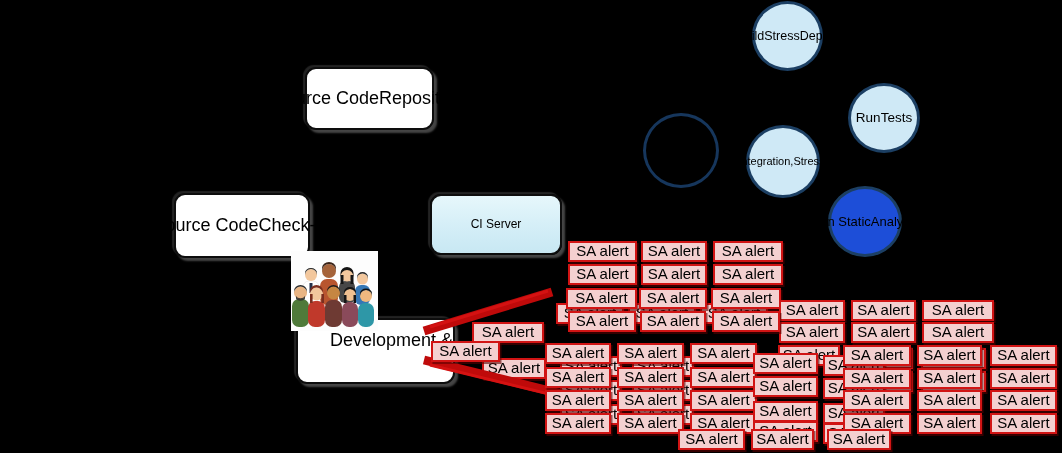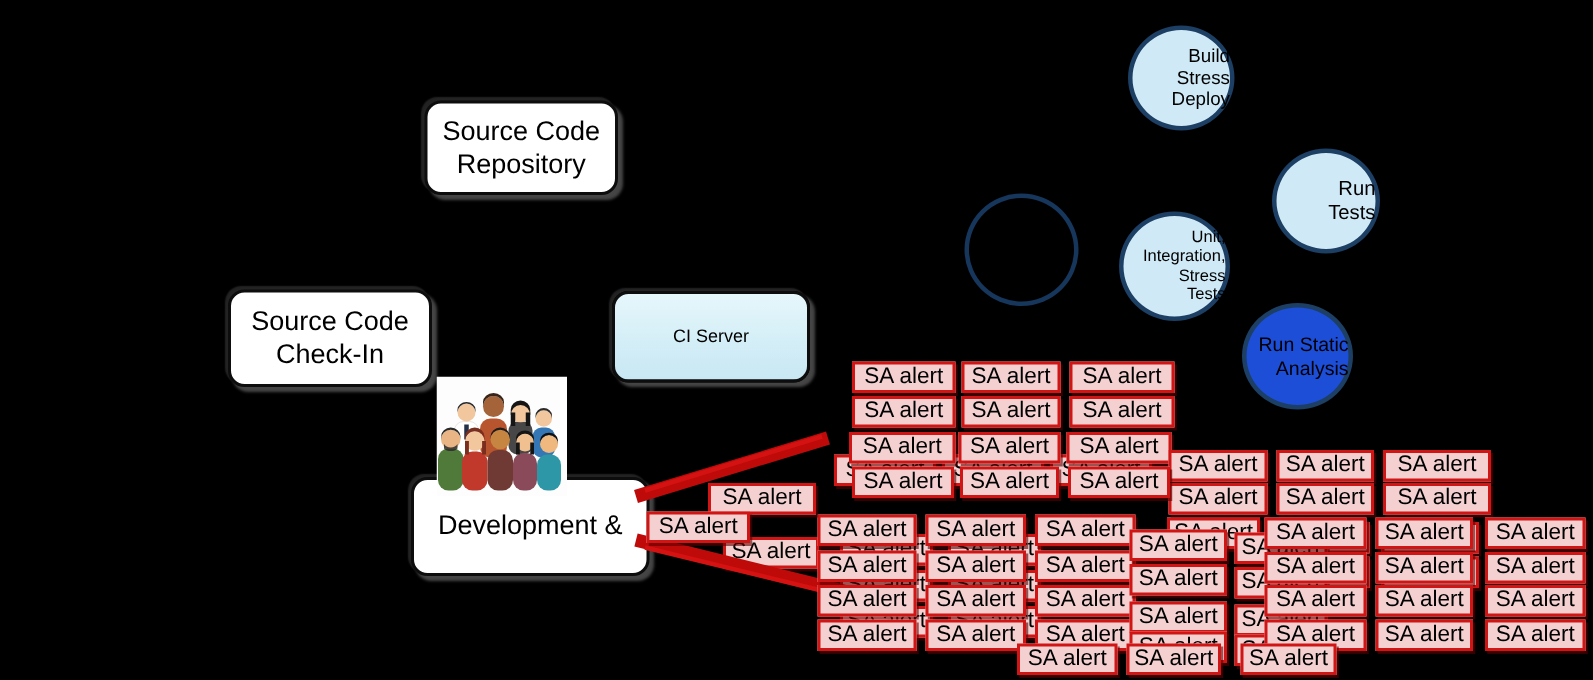--- a/index.html
+++ b/index.html
@@ -4,35 +4,35 @@
 <style>
   html,body{margin:0;padding:0;background:#000;}
   .canvas{
     position:relative;width:1062px;height:453px;background:#000000;
     font-family:"Liberation Sans",sans-serif;overflow:hidden;
   }
   
   .wbox{
     position:absolute;background:#ffffff;border:2.5px solid #0d0d0d;border-radius:11px;
     box-shadow:3px 3px 2px rgba(125,125,125,.55), -2px -2px 1px rgba(100,100,100,.35);
-    display:flex;flex-direction:column;justify-content:center;align-items:center;
-    text-align:left;color:#000;z-index:14;box-sizing:border-box;
+    display:flex;justify-content:center;align-items:center;
+    text-align:left;color:#000;z-index:14;box-sizing:border-box;margin-left:22px;
   }
   .wbox .ln{font-size:18px;line-height:1.22;white-space:nowrap;}
   #box-repo{left:283px;top:67px;width:129px;height:63px;}
   #box-checkin{left:152px;top:193px;width:136px;height:65px;}
   #box-ci{left:408px;top:194px;width:132px;height:61px;
           background:linear-gradient(180deg,#e6f7fb 0%,#d4eef7 55%,#c8e8f3 100%);}
   #box-ci .ln{font-size:12px;}
   #box-dev{left:274px;top:318px;width:159px;height:66px;justify-content:flex-end;padding-bottom:20px;}
   
   .circle{
     position:absolute;border-radius:50%;border:3px solid #1c3f63;box-sizing:border-box;
-    display:flex;flex-direction:column;justify-content:center;align-items:flex-end;
-    text-align:center;color:#000;z-index:8;background:#cfe9f6;margin-top:16px;
+    display:flex;flex-direction:row;justify-content:center;align-items:center;
+    text-align:center;color:#000;z-index:8;background:#cfe9f6;
   }
   .circle .cl{line-height:1.18;white-space:nowrap;}
   #c-build{left:752px;top:1px;width:71px;height:70px;}
   #c-build .cl{font-size:12.5px;}
   #c-runtests{left:848px;top:83px;width:72px;height:70px;}
   #c-runtests .cl{font-size:13.5px;}
   #c-unit{left:746px;top:125px;width:74px;height:73px;}
   #c-unit .cl{font-size:11px;}
   #c-static{left:828px;top:186px;width:74px;height:71px;background:#1d4ed8;}
   #c-static .cl{font-size:13px;}

